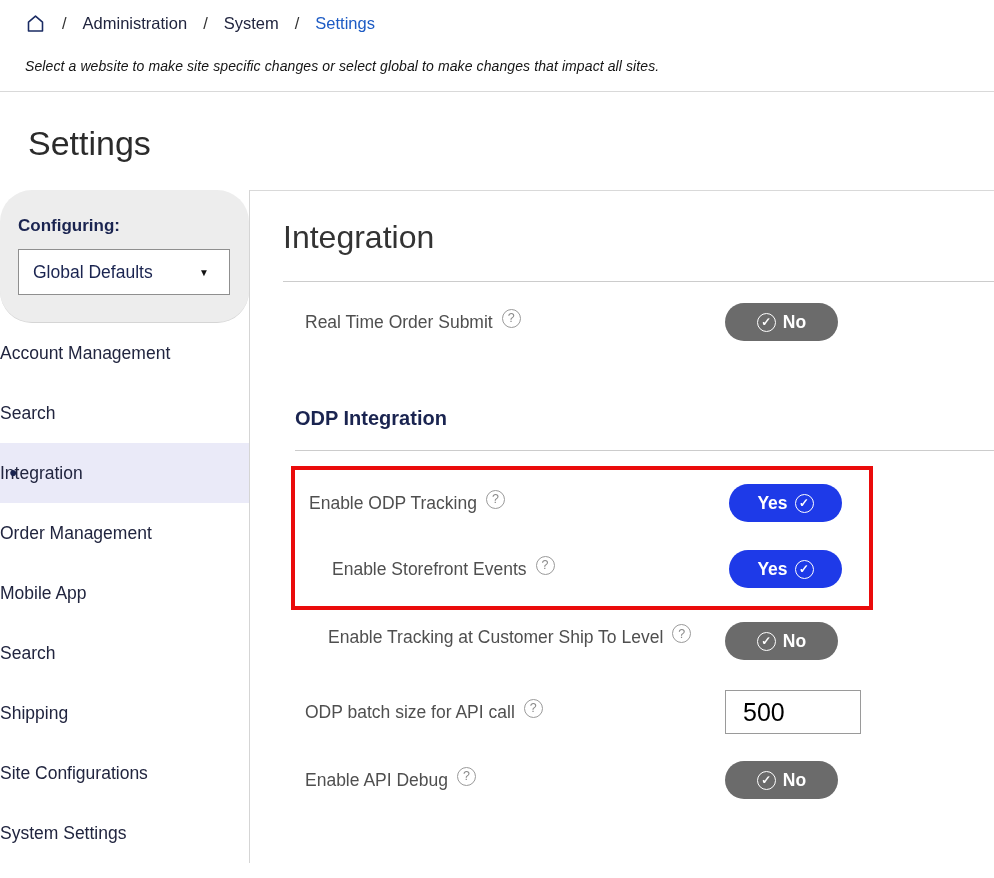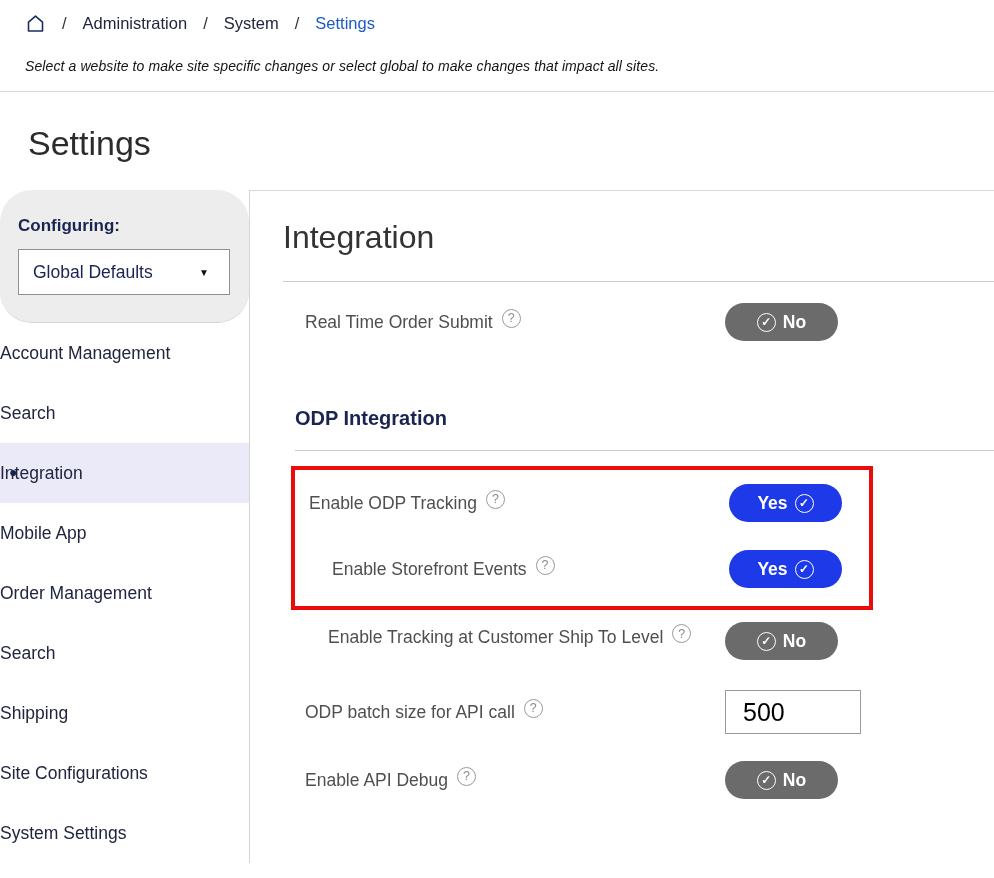--- a/index.html
+++ b/index.html
@@ -152,24 +152,24 @@
         <span>Account Management</span>
       </div>
       <div class="nav-item">
         <span>Search</span>
       </div>
       <div class="nav-item selected">
         <span class="nav-bullet">●</span>
         <span>Integration</span>
       </div>
       <div class="nav-item">
+        <span>Order Management</span>
+      </div>
+      <div class="nav-item">
         <span>Mobile App</span>
-      </div>
-      <div class="nav-item">
-        <span>Order Management</span>
       </div>
       <div class="nav-item">
         <span>Search</span>
       </div>
       <div class="nav-item">
         <span>Shipping</span>
       </div>
       <div class="nav-item">
         <span>Site Configurations</span>
       </div>

